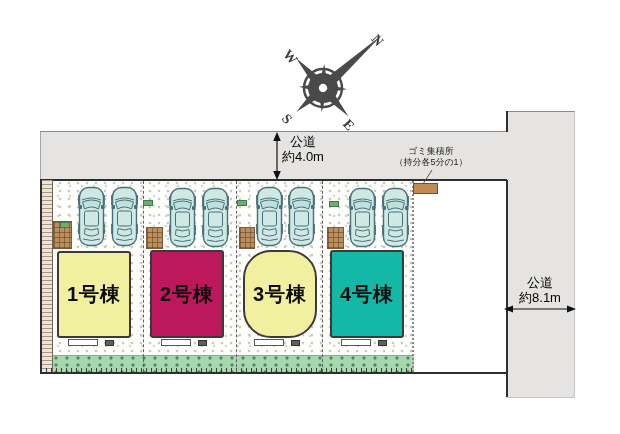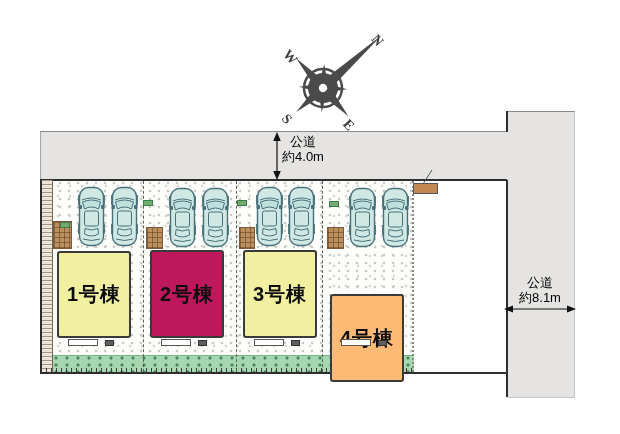--- a/index.html
+++ b/index.html
@@ -272,30 +272,34 @@
     <rect x="6.5" y="25" width="14" height="15" rx="2" fill="none" stroke="#47707a" stroke-width="1"></rect>
     <path d="M6.5,48 Q13.5,52 20.5,48 L20,42.5 Q13.5,45.5 7,42.5 Z" fill="none" stroke="#47707a" stroke-width="1"></path>
     <path d="M5,53 Q13.5,56 22,53" fill="none" stroke="#47707a" stroke-width="1"></path>
     <rect x="0.5" y="19" width="3.5" height="4" rx="1" fill="#47707a"></rect>
     <rect x="23" y="19" width="3.5" height="4" rx="1" fill="#47707a"></rect>
   </svg>
 </div>
 
   <div class="abs building" style="left: 57px; top: 251px; height: 87px; background: rgb(241, 239, 160);">1号棟</div>
   <div class="abs building" style="left: 150px; background: #be185d;">2号棟</div>
-  <div class="abs building" style="left: 243px; background: rgb(241, 239, 160);">3号棟</div>
-  <div class="abs building" style="left: 330px; background: #fdba74; margin-top: 44px;">4号棟</div>
+  <div class="abs building" style="left: 243px; background: rgb(241, 239, 160); border-radius: 28px;">3号棟</div>
+  <div class="abs building" style="left: 330px; background: #14b8a6;">4号棟</div>
 
   <div class="abs step-w" style="left:68px;"></div>
   <div class="abs step-d" style="left:105px;"></div>
   <div class="abs step-w" style="left:161px;"></div>
   <div class="abs step-d" style="left:198px;"></div>
   <div class="abs step-w" style="left:254px;"></div>
   <div class="abs step-d" style="left:291px;"></div>
   <div class="abs step-w" style="left:341px;"></div>
   <div class="abs step-d" style="left:378px;"></div>
 
+  <div class="abs waste-label">
+    <div>ゴミ集積所</div>
+    <div>（持分各5分の1）</div>
+  </div>
   <svg class="abs" style="left:418px;top:169px;" width="18" height="16" viewBox="0 0 18 16">
     <line x1="14" y1="1" x2="5" y2="15" stroke="#555" stroke-width="1"></line>
   </svg>
   <div class="abs waste-box"></div>
 
 </div>
 
 </body></html>

